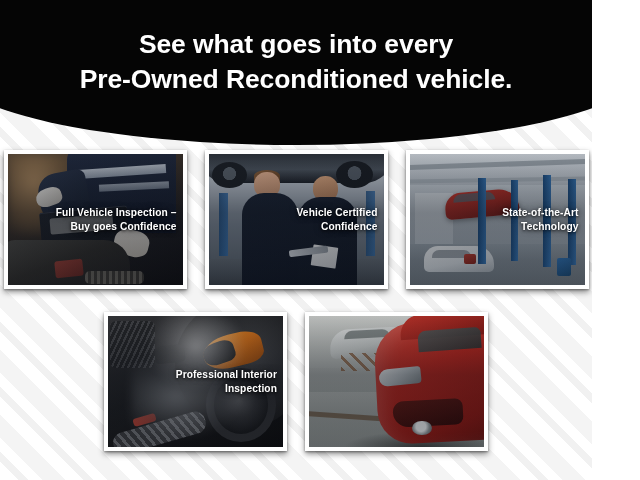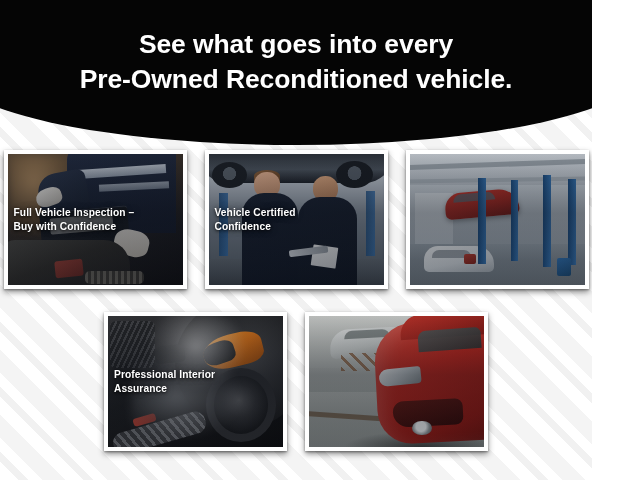--- a/index.html
+++ b/index.html
@@ -100,21 +100,21 @@
       rgba(10,14,22,0.42) 45%,
       rgba(10,14,22,0.30) 100%);
     z-index:40;
   }
   .card-label {
     position:absolute;
     left:6px; right:6px;
     top:50%;
     transform:translateY(-50%);
     z-index:50;
-    text-align:left;
+    text-align:right;
     color:#ffffff;
     font-size:10.2px;
     font-weight:bold;
     line-height:1.42;
     letter-spacing:0.1px;
     text-shadow:0 1px 3px rgba(0,0,0,0.85), 0 0 7px rgba(0,0,0,0.55);
   }
 
   
 
@@ -313,21 +313,21 @@
             <div class="clipboard"></div>
             <div class="clip-paper"></div>
             <div class="glove-b"></div>
             <div class="engine"></div>
             <div class="eng-red"></div>
             <div class="eng-hose"></div>
           </div>
           <div class="card-scrim"></div>
           <div class="card-label">
             <span>Full Vehicle Inspection –</span><br>
-            <span>Buy with Confidence</span>
+            <span>Buy goes Confidence</span>
           </div>
         </div>
       </div>
 
       <div class="card">
         <div class="card-photo">
           <div class="scene sc-techs">
             <div class="shop"></div>
             <div class="lift-car"></div>
             <div class="tire-l"></div>
@@ -366,20 +366,24 @@
             <div class="whitecar"></div>
             <div class="wwin"></div>
             <div class="redbox"></div>
             <div class="lift1"></div>
             <div class="lift2"></div>
             <div class="lift3"></div>
             <div class="lift4"></div>
             <div class="bluebin"></div>
           </div>
           <div class="card-scrim"></div>
+          <div class="card-label">
+            <span>State-of-the-Art</span><br>
+            <span>Technology</span>
+          </div>
         </div>
       </div>
 
     </div>
 
     <div class="row row-2">
 
       <div class="card">
         <div class="card-photo">
           <div class="scene sc-detail">
@@ -390,21 +394,21 @@
             <div class="glove2"></div>
             <div class="nozzle"></div>
             <div class="hose"></div>
             <div class="hose-red"></div>
             <div class="steam1"></div>
             <div class="steam2"></div>
           </div>
           <div class="card-scrim"></div>
           <div class="card-label">
             <span>Professional Interior</span><br>
-            <span>Assurance</span>
+            <span>Inspection</span>
           </div>
         </div>
       </div>
 
       <div class="card">
         <div class="card-photo">
           <div class="scene sc-final">
             <div class="bgwall"></div>
             <div class="floor"></div>
             <div class="floorline"></div>

